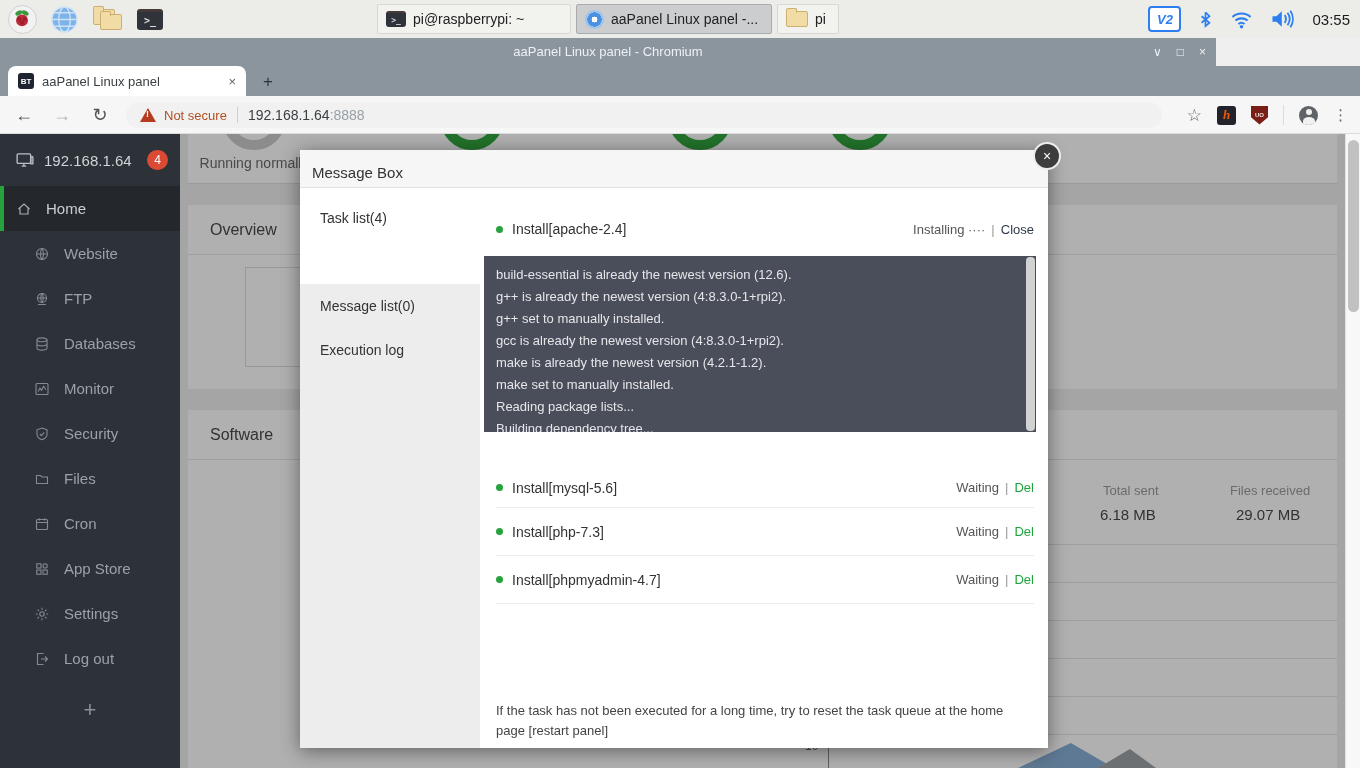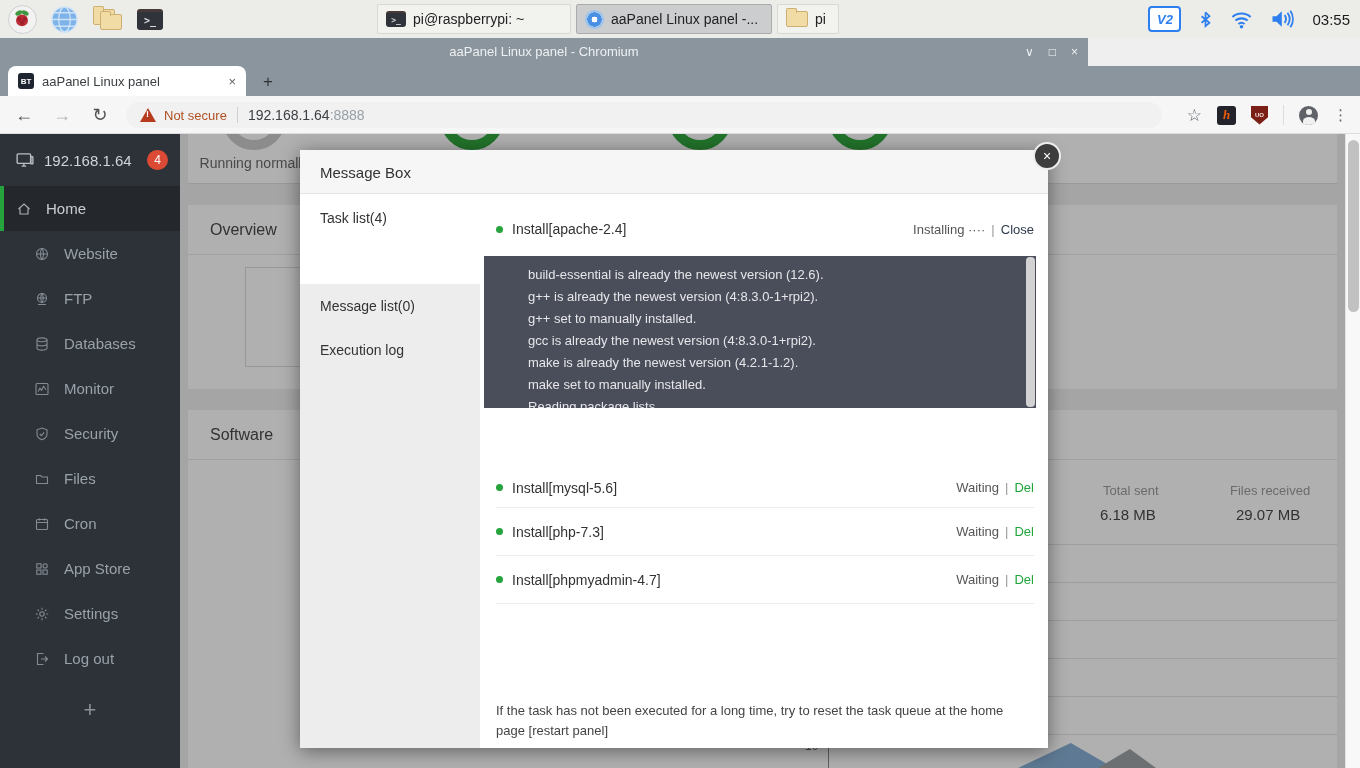--- a/index.html
+++ b/index.html
@@ -19,21 +19,21 @@
   .folder-pair .f2 { position:absolute; left:7px; top:7px; }
   .chromium-ico { width:19px; height:19px; border-radius:50%; background:radial-gradient(circle at 50% 50%, #ffffff 0 21%, #4a90e2 23% 52%, #9ec3ec 54% 100%); flex:0 0 auto; }
   .win-btn { position:absolute; top:4px; height:30px; display:flex; align-items:center; gap:7px; padding:0 8px; background:#f2f2ef; border:1px solid #d8d8d4; border-radius:2px; font-size:14px; color:#222; white-space:nowrap; overflow:hidden; }
   .win-btn.active { background:#cbcdcf; border-color:#a9abad; }
   .win-btn span.lbl { overflow:hidden; text-overflow:ellipsis; }
   .tray { position:absolute; right:10px; top:0; height:38px; display:flex; align-items:center; gap:17px; }
   .vnc-box { width:33px; height:26px; border:2px solid #2d7ff0; border-radius:4px; background:#fff; color:#2d7ff0; font:bold italic 13px "Liberation Sans",sans-serif; display:flex; align-items:center; justify-content:center; }
   .clock { font-size:15px; color:#1c1c1c; }
 
   
-  .titlebar { position:absolute; left:0; top:38px; width:1088px; height:28px; background:#8b959d; z-index:39; }
+  .titlebar { position:absolute; left:0; top:38px; width:1216px; height:28px; background:#8b959d; z-index:39; }
   .titlebar .title { position:absolute; left:0; right:0; top:0; height:28px; line-height:28px; text-align:center; color:#eef1f3; font-size:13px; }
   .win-controls { position:absolute; right:10px; top:0; height:28px; display:flex; align-items:center; gap:15px; color:#f0f2f3; font-size:12px; }
   .win-controls span { cursor:default; }
 
   
   .tabstrip { position:absolute; left:0; top:66px; width:1360px; height:30px; background:#8b959d; z-index:39; }
   .tab { position:absolute; left:8px; bottom:0; width:238px; height:30px; background:#fff; border-radius:8px 8px 0 0; display:flex; align-items:center; gap:8px; padding:0 10px; }
   .favicon-bt { width:16px; height:16px; background:#1e2430; border-radius:3px; color:#fff; font:bold 8px "Liberation Sans",sans-serif; display:flex; align-items:center; justify-content:center; }
   .tab .tab-title { flex:1; font-size:13px; color:#3c4043; white-space:nowrap; overflow:hidden; }
   .tab .tab-close { color:#5f6368; font-size:13px; }
@@ -88,36 +88,36 @@
   .chart-gray { position:absolute; left:918px; top:615px; width:58px; height:19px; background:#9aa0a4; clip-path:polygon(55% 0,100% 100%,0 100%); }
 
   .overlay { position:absolute; left:180px; top:134px; width:1165px; height:634px; background:rgba(15,15,15,.33); z-index:5; }
 
   
   .scrollbar { position:absolute; right:0; top:134px; width:15px; height:634px; background:#f8f8f8; border-left:1px solid #e2e2e2; z-index:30; }
   .scroll-thumb { position:absolute; left:2px; top:6px; width:11px; height:172px; background:#c1c1c1; border-radius:6px; }
 
   
   .modal { position:absolute; left:300px; top:150px; width:748px; height:598px; background:#fff; z-index:10; box-shadow:0 3px 18px rgba(0,0,0,.45); }
-  .modal-header { position:absolute; left:0; top:0; right:0; height:44px; background:#f6f6f6; border-bottom:1px solid #e3e3e3; line-height:46px; padding-left:20px; font-size:15px; color:#333; }
+  .modal-header { position:absolute; left:0; top:0; right:0; height:38px; background:#f6f6f6; border-bottom:1px solid #e3e3e3; line-height:46px; padding-left:12px; font-size:15px; color:#333; }
   .modal-close { position:absolute; top:-8px; right:-13px; width:28px; height:28px; border-radius:50%; background:#3d3d3d; border:2px solid #ededed; color:#fff; font-size:14px; display:flex; align-items:center; justify-content:center; z-index:12; }
   .modal-tabs { position:absolute; left:0; top:46px; width:180px; bottom:0; }
   .mtab { height:44px; line-height:44px; padding-left:20px; font-size:14px; color:#333; }
   .mtab-gray { position:absolute; left:0; top:88px; width:180px; bottom:0; background:#ededed; }
   .mtab-gray .mtab { height:44px; }
   .modal-content { position:absolute; left:180px; top:46px; right:0; bottom:0; background:#fff; }
   .task-row { position:absolute; left:16px; right:14px; display:flex; align-items:center; }
   .task-dot { width:7px; height:7px; border-radius:50%; background:#26a33c; margin-right:9px; flex:0 0 auto; }
   .task-name { font-size:14px; color:#333; }
   .task-right { margin-left:auto; font-size:13px; color:#555; display:flex; align-items:center; gap:6px; }
   .task-sep { color:#999; }
   .act-close { color:#2d3a4a; }
   .act-del { color:#20a53a; }
   .row-b { border-bottom:1px solid #ececec; }
-  .console { position:absolute; left:4px; right:12px; top:60px; height:152px; background:#4a4e5b; overflow:hidden;padding-left:32px; }
+  .console { position:absolute; left:4px; right:12px; top:60px; height:176px; background:#4a4e5b; overflow:hidden; }
   .console-inner { padding:8px 24px 8px 12px; }
   .console-line { font-size:13px; color:#e6e6e9; line-height:22px; white-space:nowrap; }
   .console-scroll { position:absolute; right:1px; top:1px; bottom:1px; width:9px; background:#d2d2d2; border-radius:4px; }
   .modal-footer { position:absolute; left:16px; right:24px; top:505px; font-size:13px; color:#444; line-height:1.55; }
 </style>
 </head>
 <body>
 
 <div class="screen">
 

